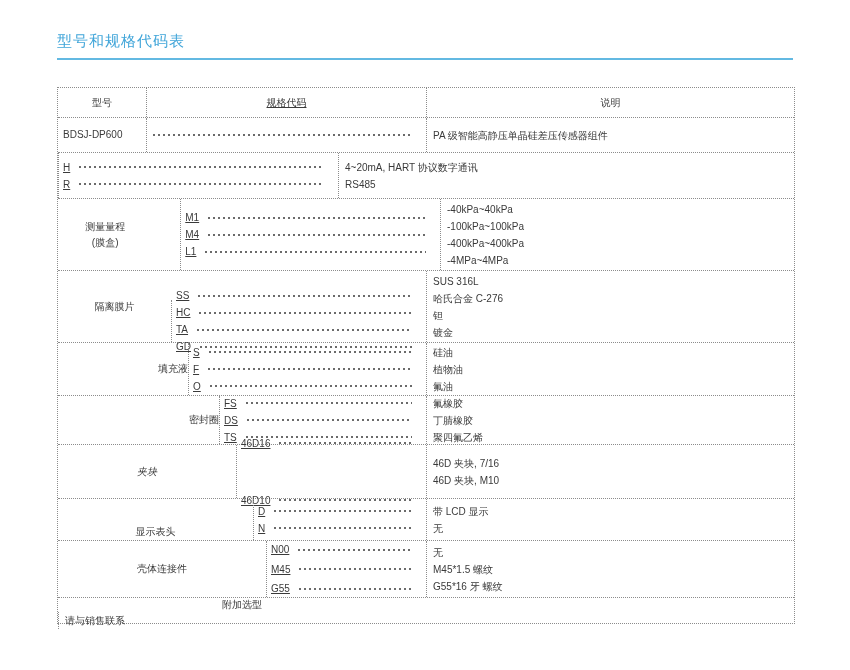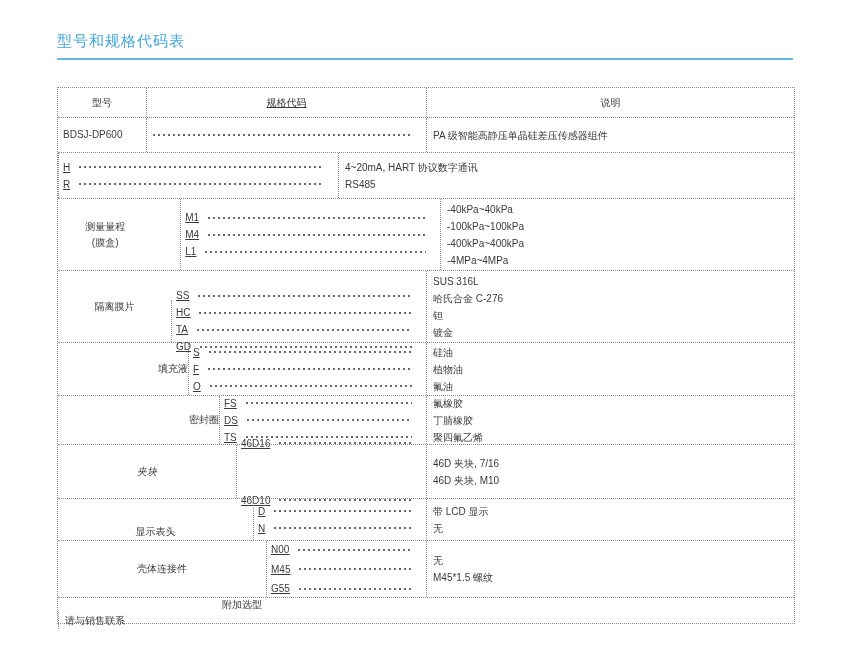--- a/index.html
+++ b/index.html
@@ -237,20 +237,21 @@
               <span class="leader"></span>
             </div>
             <div class="cline">
               <span class="code">G55</span>
               <span class="leader"></span>
             </div>
           </div>
           <div class="cell cell-desc">
             <div class="cline desc-line">无</div>
             <div class="cline desc-line">M45*1.5 螺纹</div>
+            <div class="cline desc-line">G55*16 牙 螺纹</div>
           </div>
         </div></div>
 
     
     <div class="trow trow-footer" style="height:25px">
       <div class="cell hcell" style="width:368px">附加选型</div>
       <div class="cell cell-desc">
         <div class="cline desc-line">请与销售联系</div>
       </div>
     </div>

